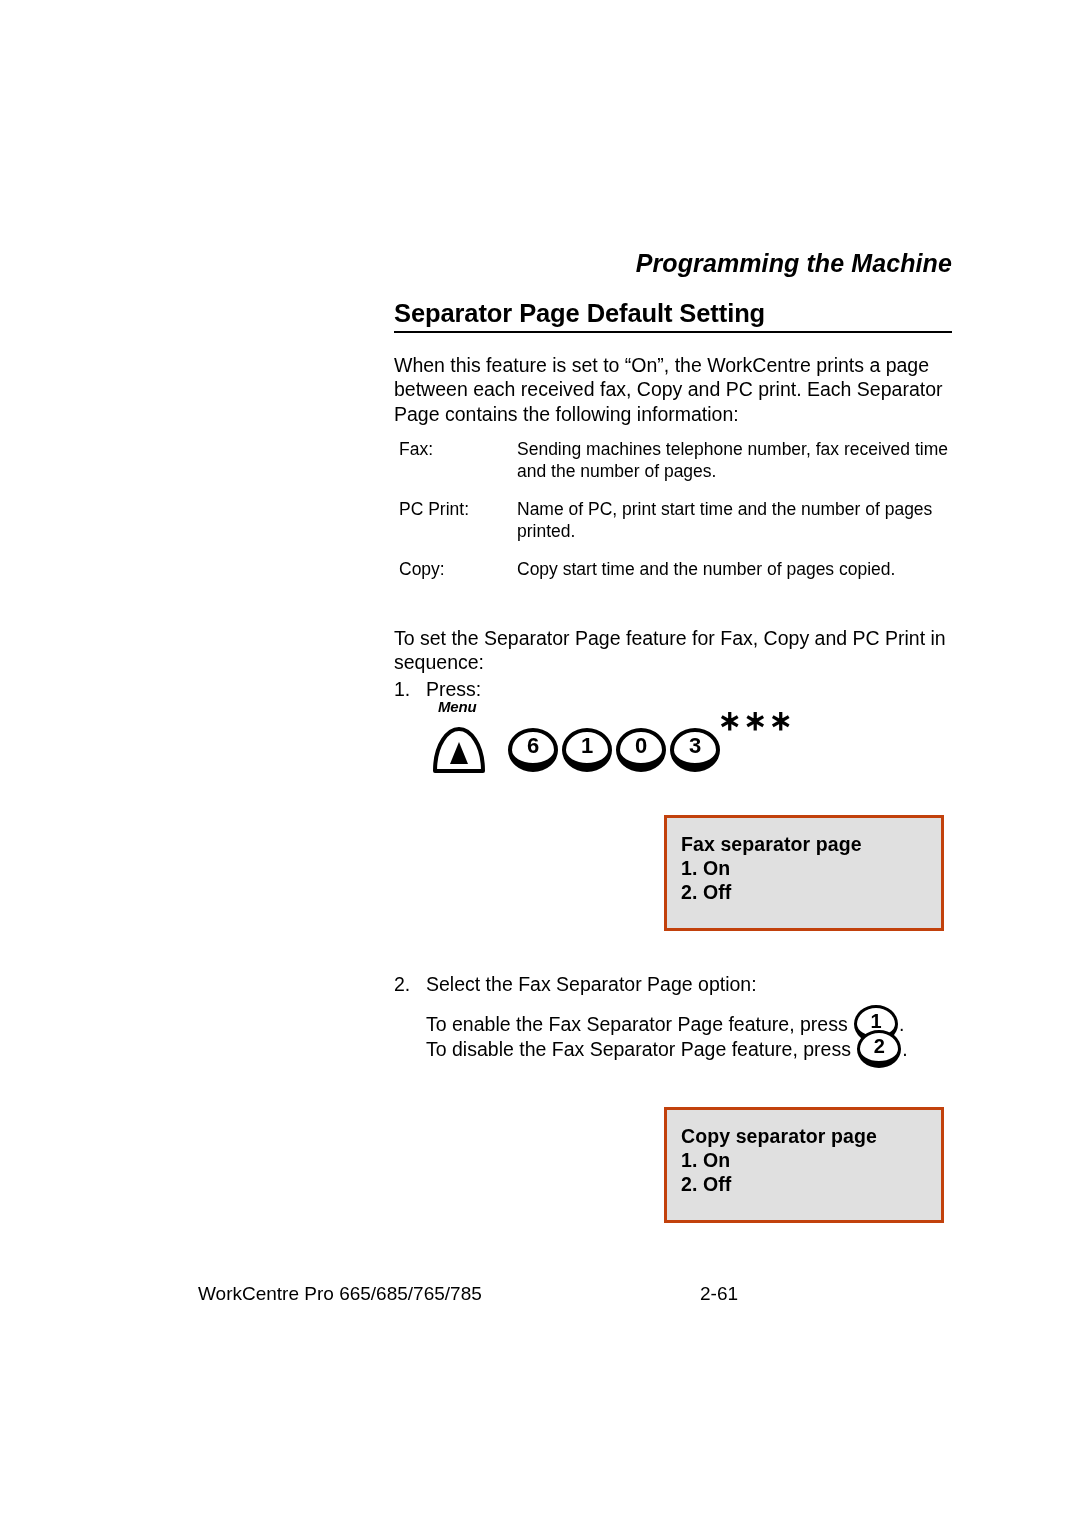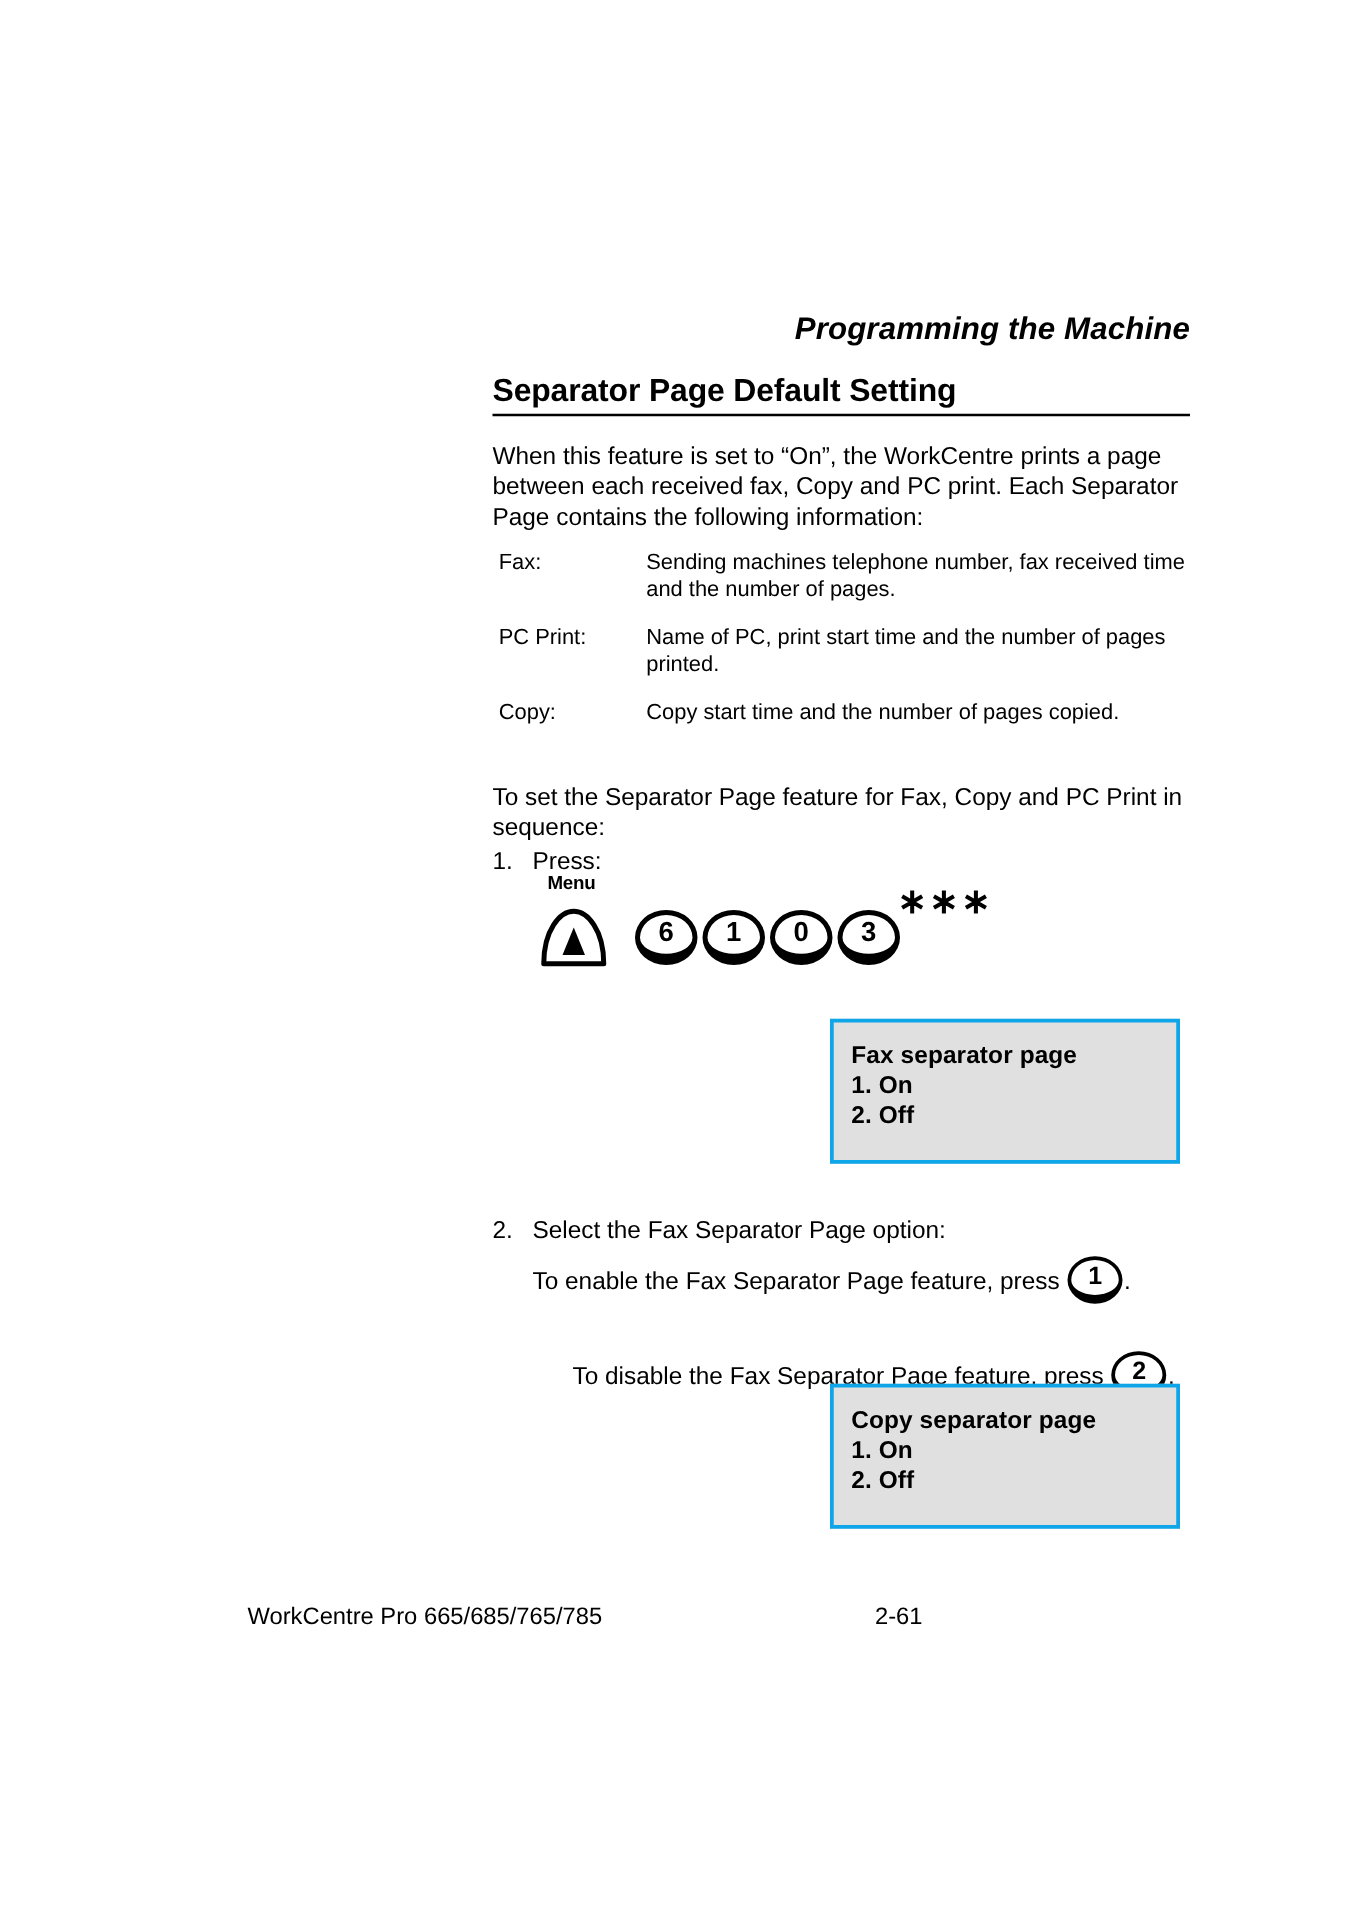--- a/index.html
+++ b/index.html
@@ -114,21 +114,21 @@
   #step-2 { left: 394px; top: 972px; width: 560px; }
 
   .substep {
     position: absolute;
     left: 426px;
     font-size: 19.5px;
     line-height: 25px;
     white-space: nowrap;
   }
   #substep-enable  { top: 1005px; }
-  #substep-disable { top: 1081px; margin-left: 32px; }
+  #substep-disable { top: 1030px; }
 
   
   .keyseq {
     position: absolute;
     left: 430px;
     top: 712px;
     width: 360px;
     height: 80px;
   }
   .menu-key {
@@ -137,20 +137,21 @@
     top: 14px;
     width: 58px;
     height: 48px;
   }
   .menu-label {
     position: absolute;
     left: 8px;
     top: -14px;
     font-size: 15px;
     font-weight: bold;
+    font-style: italic;
     letter-spacing: -0.2px;
   }
   .num-key {
     position: absolute;
     top: 16px;
     width: 50px;
     height: 47px;
   }
   .num-key .glyph {
     position: absolute;
@@ -216,21 +217,21 @@
     font-size: 20px;
     font-weight: bold;
   }
 
   
   .lcd {
     position: absolute;
     width: 280px;
     height: 116px;
     background: #e0e0e0;
-    border: 3px solid #0ea5e9;
+    border: 3px solid #c2410c;
     box-sizing: border-box;
     padding: 14px 0 0 14px;
   }
   #lcd-fax  { left: 664px; top: 815px; }
   #lcd-copy { left: 664px; top: 1107px; }
   .lcd-line {
     font-size: 19.5px;
     font-weight: bold;
     line-height: 24px;
     letter-spacing: 0.1px;

